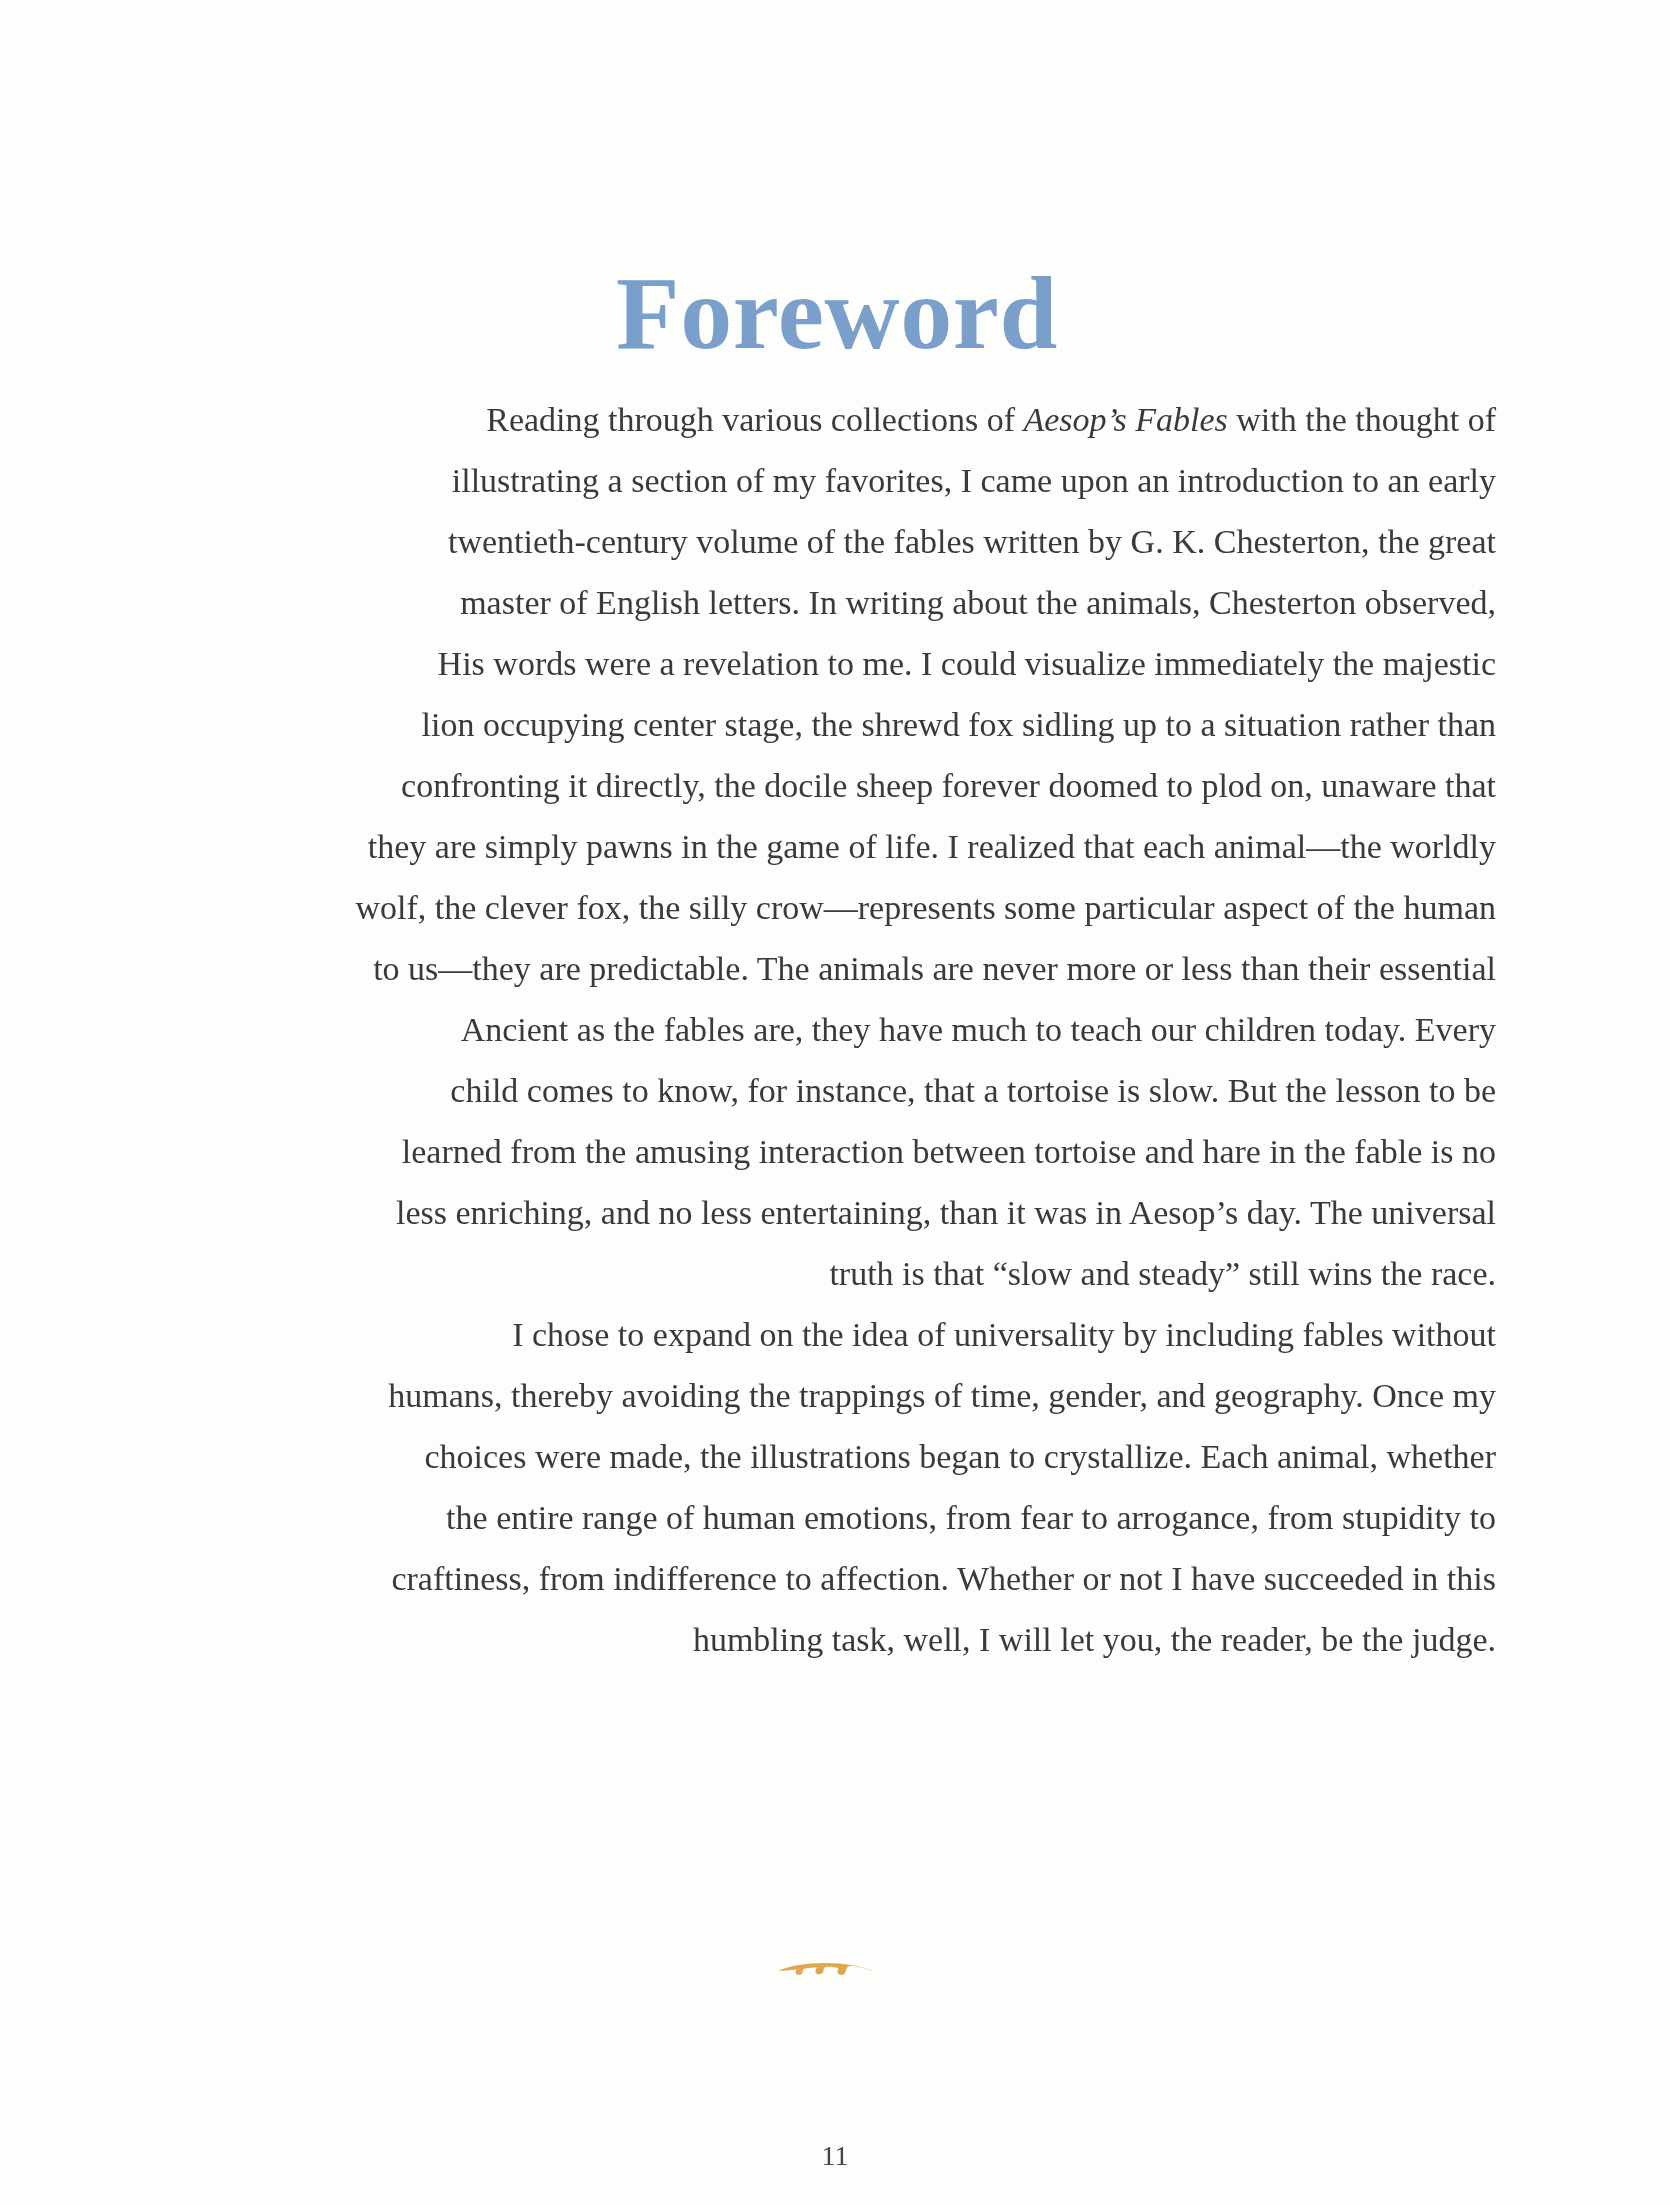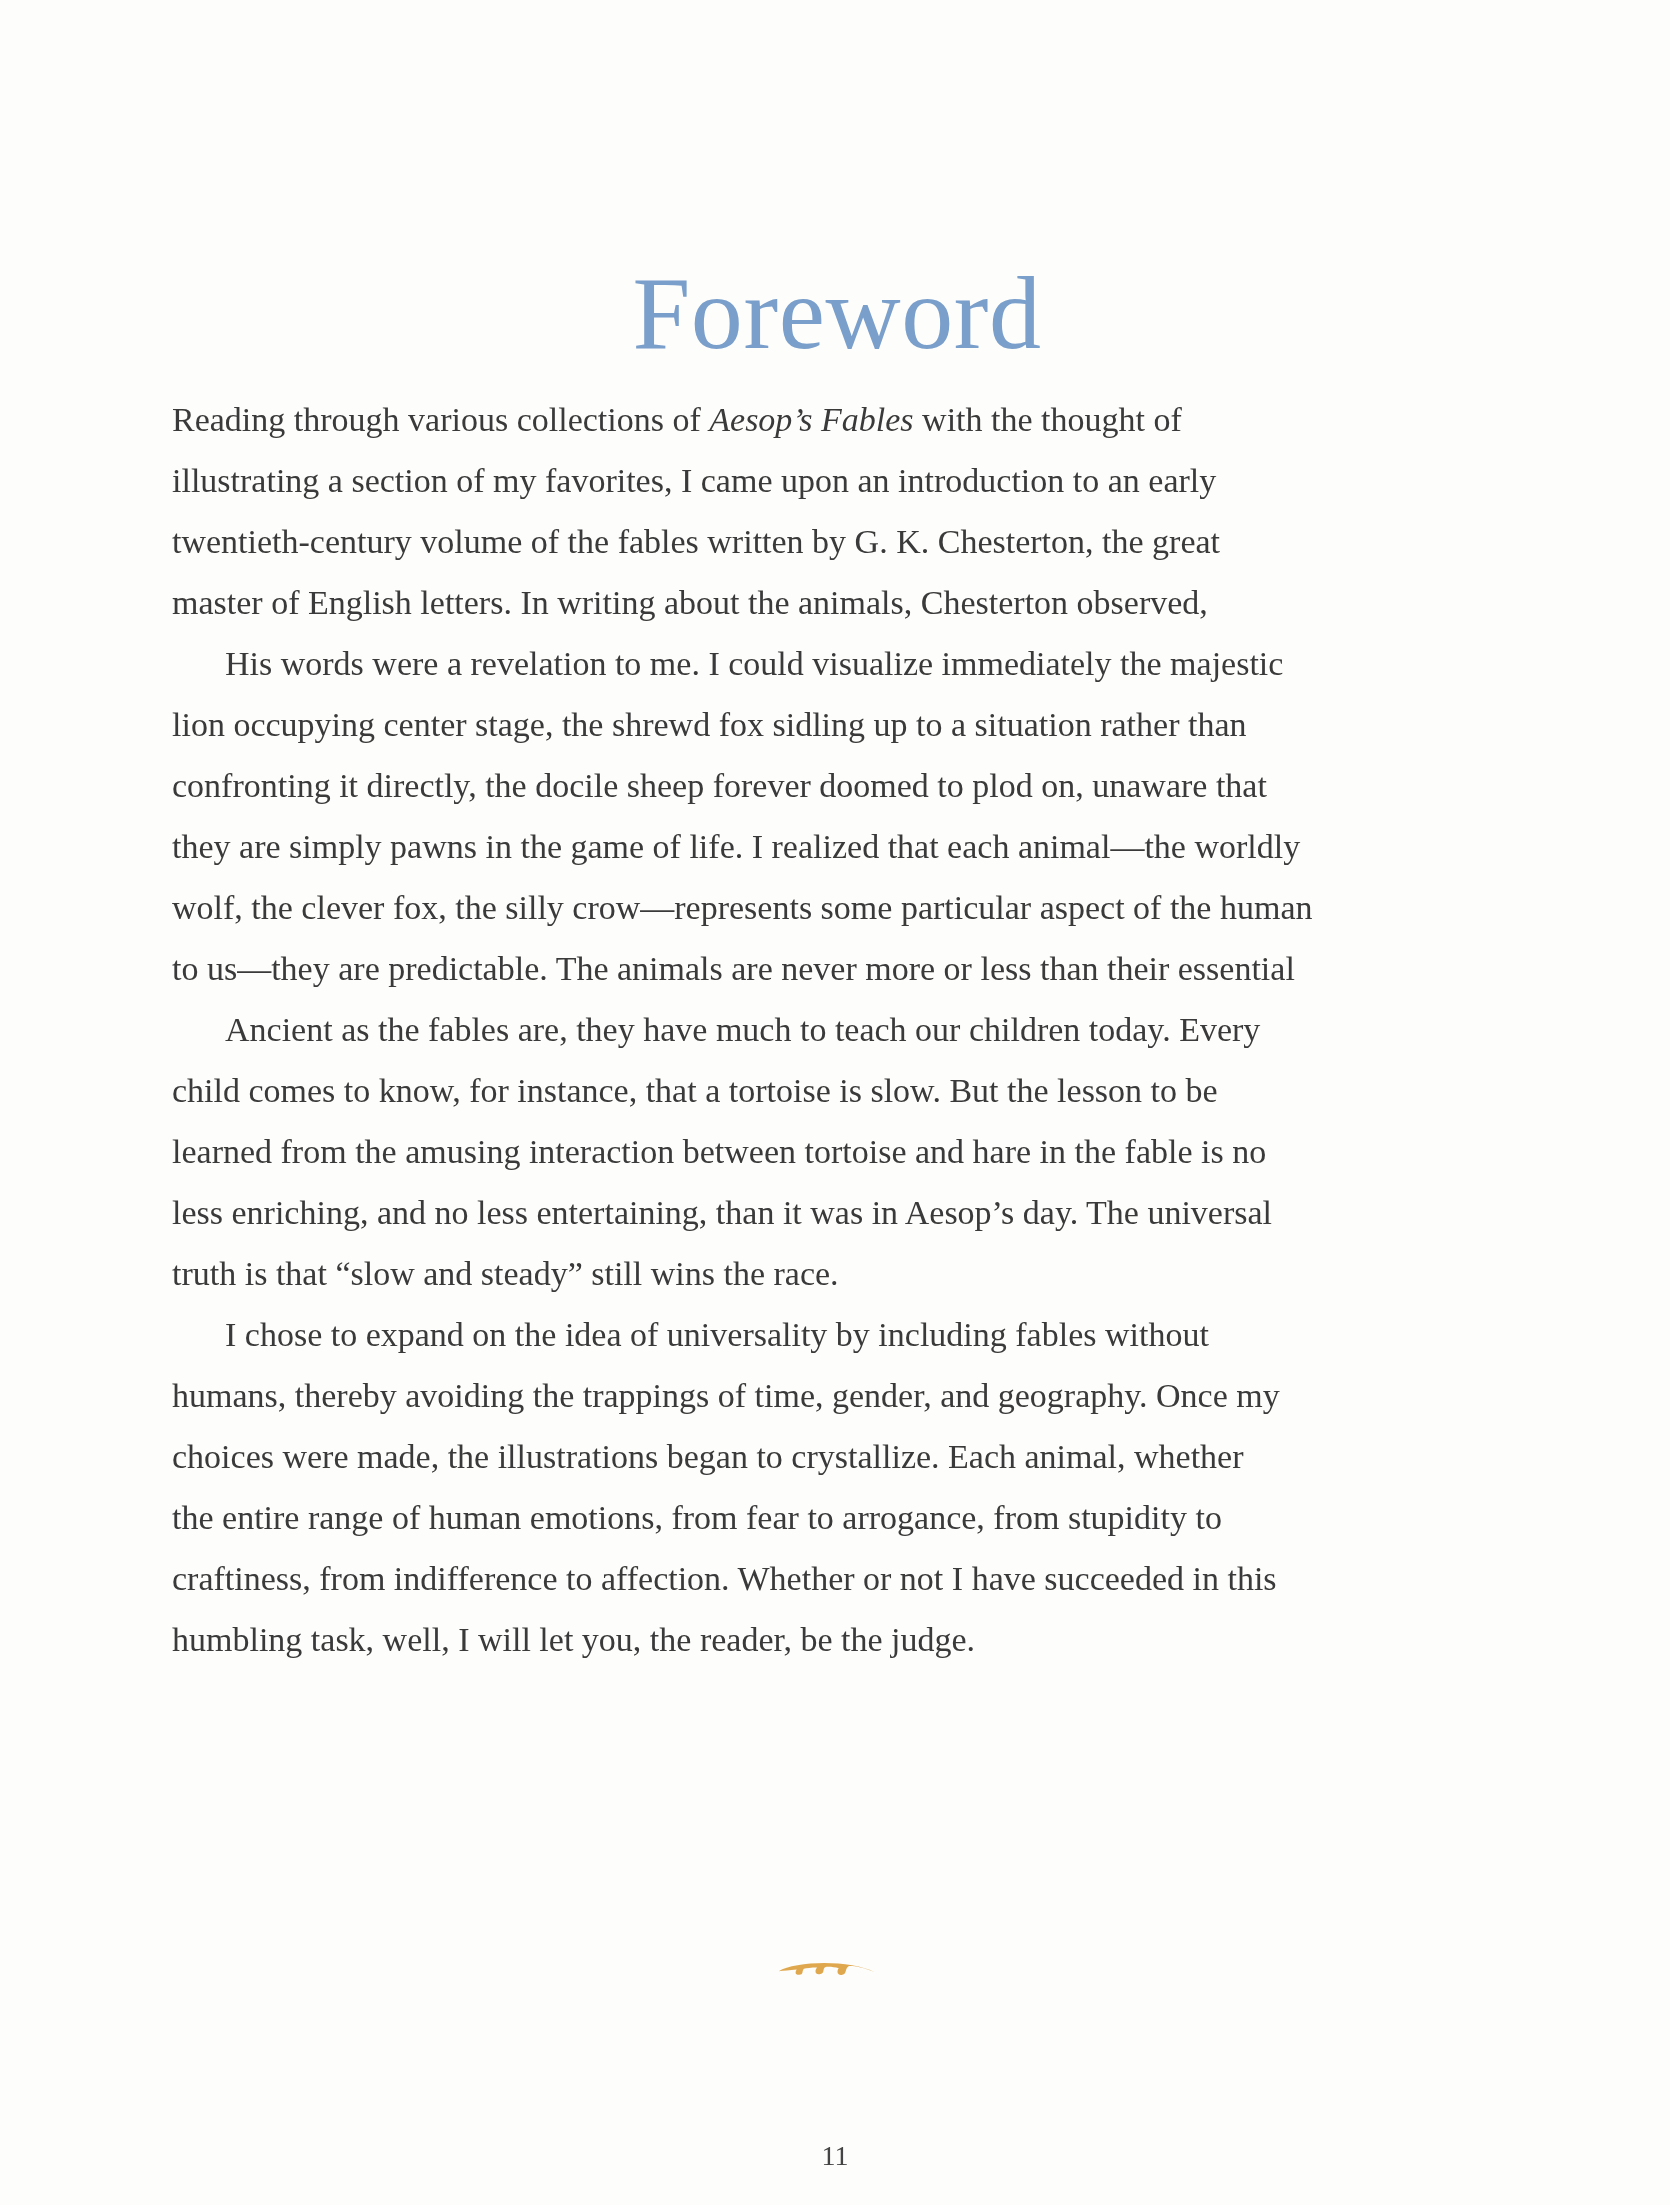--- a/index.html
+++ b/index.html
@@ -12,31 +12,31 @@
     color: #3a3a3a;
   }
   .title {
     position: absolute;
     left: 4px; right: 0;
     top: 182px;
     text-align: center;
     font-size: 104px;
     line-height: 121px;
     color: #7a9fcb;
-    font-weight: normal;
+    font-weight: bold;
     letter-spacing: 0.6px;
   }
   .body-text {
     position: absolute;
     left: 172px;
     width: 1324px;
     top: 389px;
     font-size: 34px;
     line-height: 61px;
-    text-align: left;
+    text-align: right;
   }
   .body-text p { margin: 0; }
   .body-text p.indent { text-indent: 53px; }
   .line { display: block; white-space: nowrap; }
   .ornament {
     position: absolute;
     left: 777px; top: 1958px;
     width: 100px; height: 24px;
   }
   .page-number {

